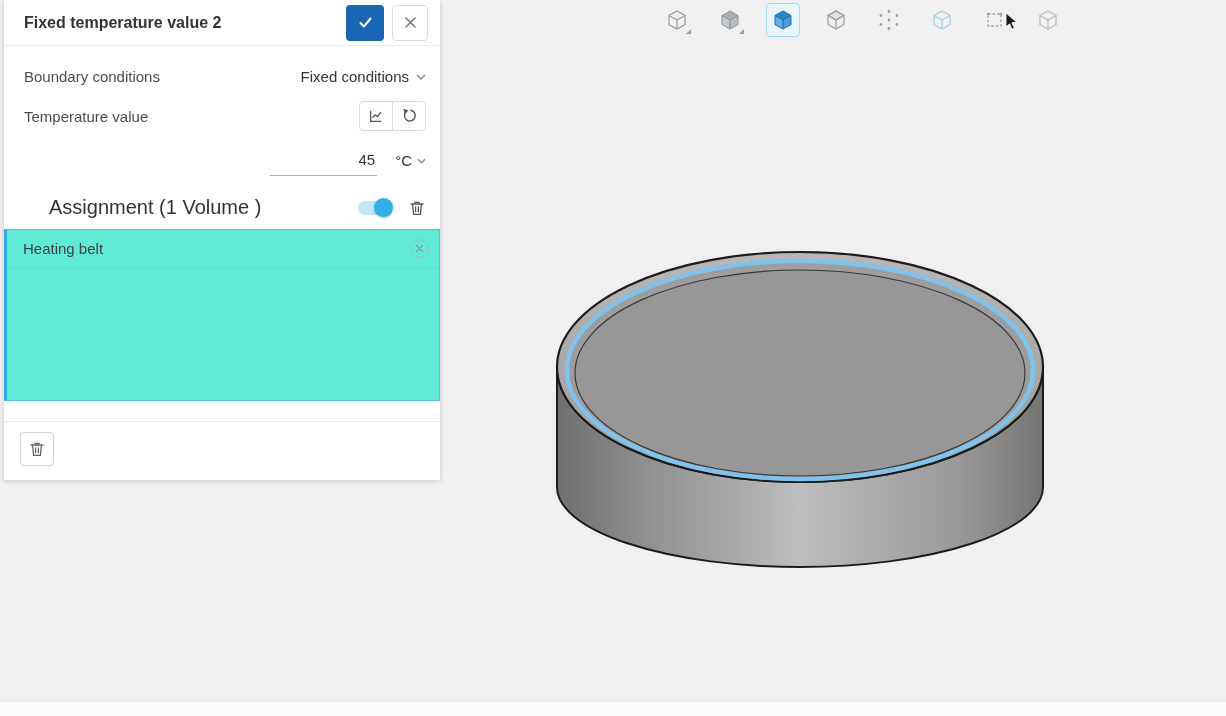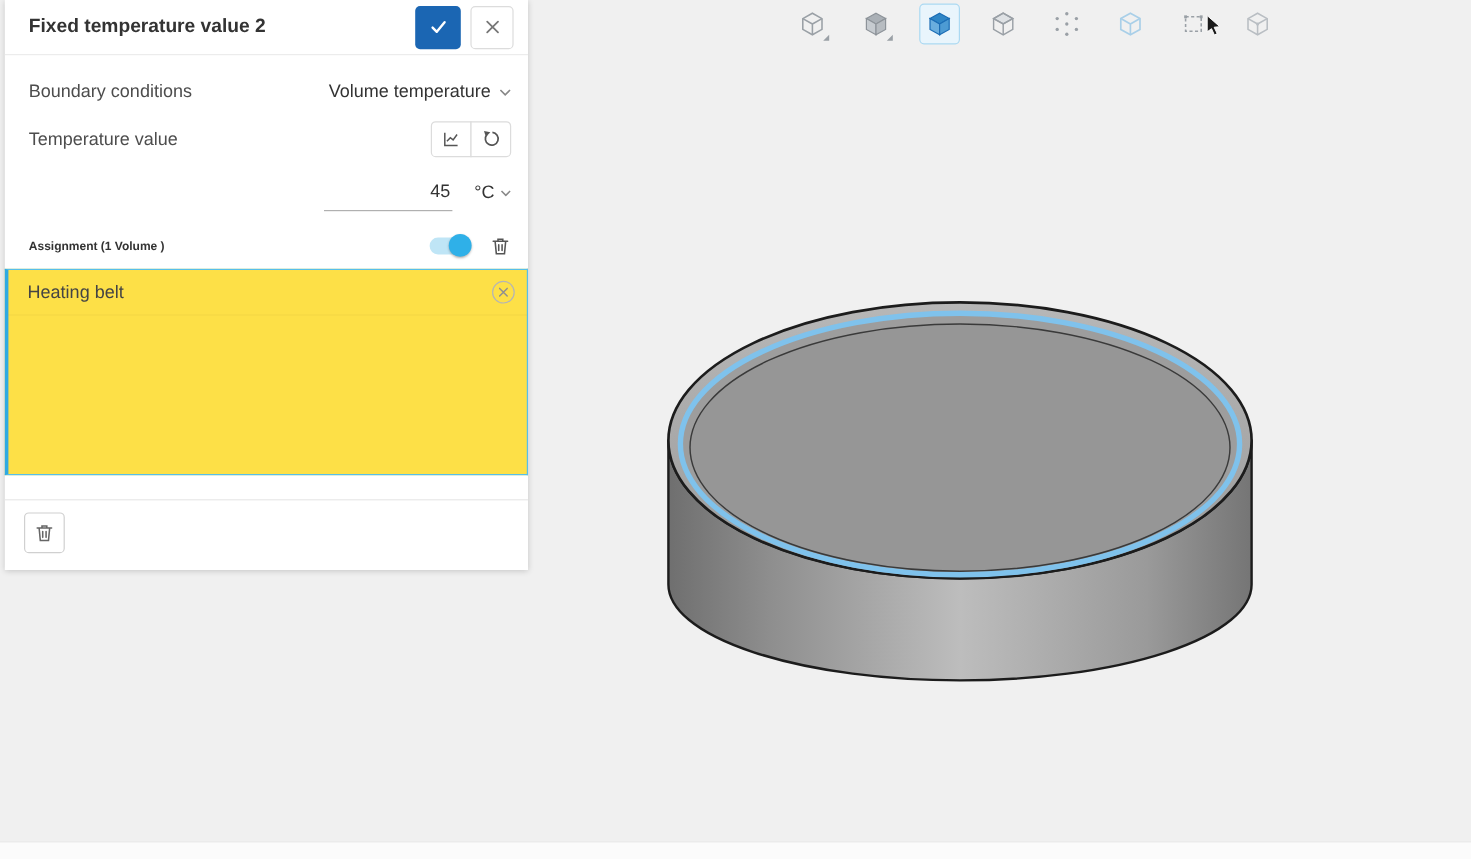--- a/index.html
+++ b/index.html
@@ -47,33 +47,33 @@
   .input-row{
     display:flex; align-items:flex-end; margin:10px 0 20px 246px;text-align:right;
   }
   .num-input{
     flex:1; border-bottom:1px solid #b0b0b0; padding:4px 2px 7px;
     font-size:15px; color:#333; min-width:80px;
   }
   .unit{ display:flex; align-items:center; gap:5px; margin-left:18px; padding-bottom:7px;
          font-size:15px; color:#333; cursor:pointer; }
   .assign-row{ display:flex; align-items:center; margin:14px 0 10px; }
-  .assign-label{ flex:1; font-size:10px; font-weight:700; color:#333; }
+  .assign-label{ flex:1; font-size:20px; font-weight:400; color:#333;margin-left:25px; }
   .toggle{
     position:relative; width:32px; height:14px; border-radius:7px;
     background:#bfe5f6; margin-right:18px; cursor:pointer;
   }
   .toggle-knob{
     position:absolute; right:-3px; top:-3px; width:19px; height:19px;
     border-radius:50%; background:#2fb0e8; box-shadow:0 1px 2px rgba(0,0,0,.3);
   }
   .icon-btn{ background:none; border:none; cursor:pointer; display:flex; align-items:center; justify-content:center; }
   .select-box{
     border:1px solid #57bfe9; border-left:3px solid #2fa9e2;
-    background:#fde047; height:172px;
+    background:#5eead4; height:172px;
   }
   .select-item{
     display:flex; align-items:center; height:38px; padding:0 10px 0 16px;
     border-bottom:1px solid rgba(0,0,0,.04);
   }
   .select-item-name{ flex:1; font-size:15px; color:#444; }
   .remove-chip{
     width:19px; height:19px; border:1px solid #b5b5b5; border-radius:50%;
     background:transparent; display:flex; align-items:center; justify-content:center;
     cursor:pointer;
@@ -227,21 +227,21 @@
         <path d="M2 2 L11 11 M11 2 L2 11" stroke="#777" stroke-width="1.5" stroke-linecap="round"></path>
       </svg>
     </button>
   </div>
 
   <div class="panel-body">
 
     <div class="frow">
       <div class="flabel">Boundary conditions</div>
       <div class="dropdown">
-        <span>Volume temperature</span>
+        <span>Fixed conditions</span>
         <svg width="10" height="6" viewBox="0 0 10 6">
           <polyline points="1 1 5 5 9 1" fill="none" stroke="#888" stroke-width="1.4"></polyline>
         </svg>
       </div>
     </div>
 
     <div class="frow">
       <div class="flabel">Temperature value</div>
       <div class="btn-group">
         <button class="btn-sm">

